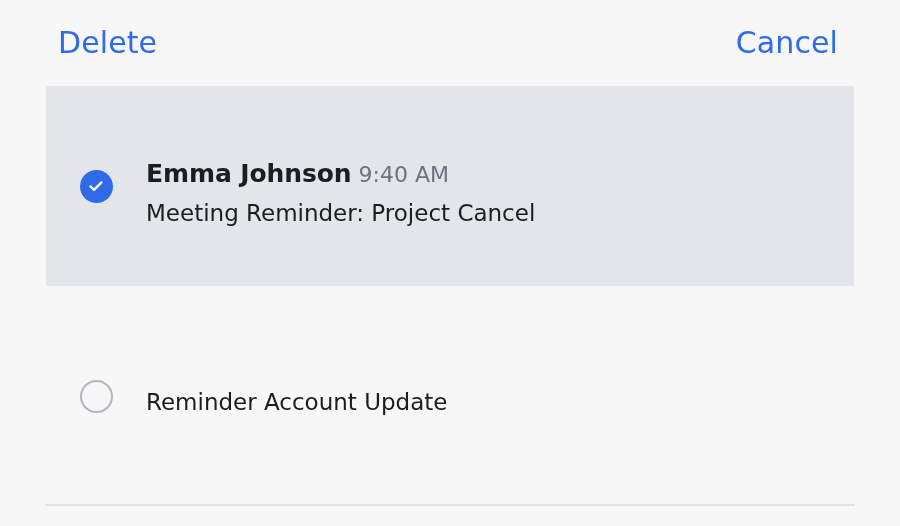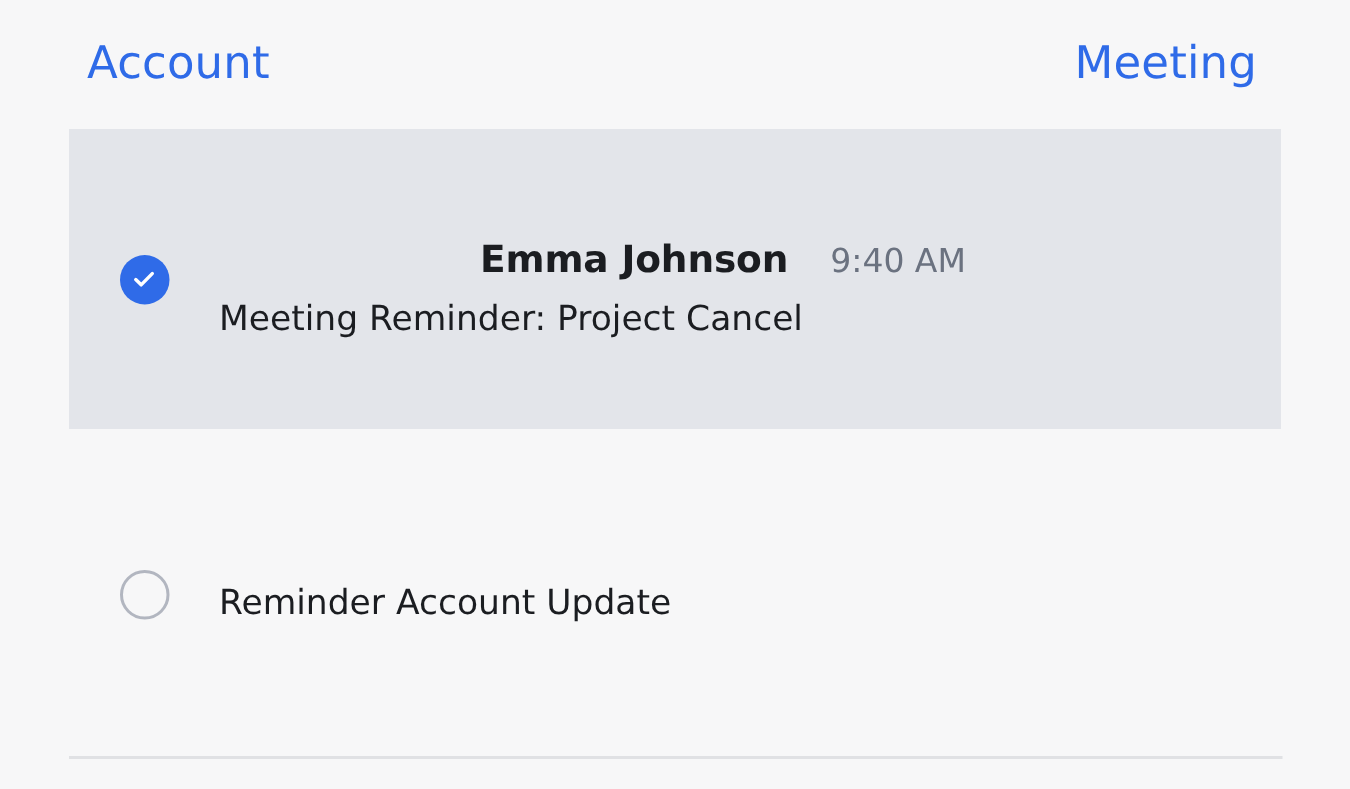--- a/index.html
+++ b/index.html
@@ -113,22 +113,22 @@
   
   .mail-body {
     flex: 1 1 auto;
     min-width: 0;
     padding-right: 36px;
     box-sizing: border-box;
   }
   .mail-top {
     display: flex;
     align-items: baseline;
-    justify-content: center;
-    gap: 28px;
+    justify-content: flex-start;
+    gap: 7px;
   }
   .sender {
     font-size: 25px;
     font-weight: 700;
     color: #1b1d21;
     letter-spacing: -0.1px;
     line-height: 1.16;
     white-space: nowrap;
     overflow: hidden;
     text-overflow: ellipsis;
@@ -171,22 +171,22 @@
     height: 2px;
     background: #e0e1e4;
   }
 </style>
 </head>
 <body>
 
 <div id="app">
 
   <div class="toolbar">
-    <button class="tool-btn">Account</button>
-    <button class="tool-btn right">Meeting</button>
+    <button class="tool-btn">Delete</button>
+    <button class="tool-btn right">Cancel</button>
   </div>
 
   <div class="mail-list">
 
     <div class="mail-row selected">
       <div class="select-cell">
         <span class="check-circle checked">
           <svg width="19" height="19" viewBox="0 0 19 19" aria-hidden="true">
             <path d="M4 9.9 L7.6 13.4 L15 5.9" fill="none" stroke="#ffffff" stroke-width="2.3" stroke-linecap="round" stroke-linejoin="round"></path>
           </svg>

